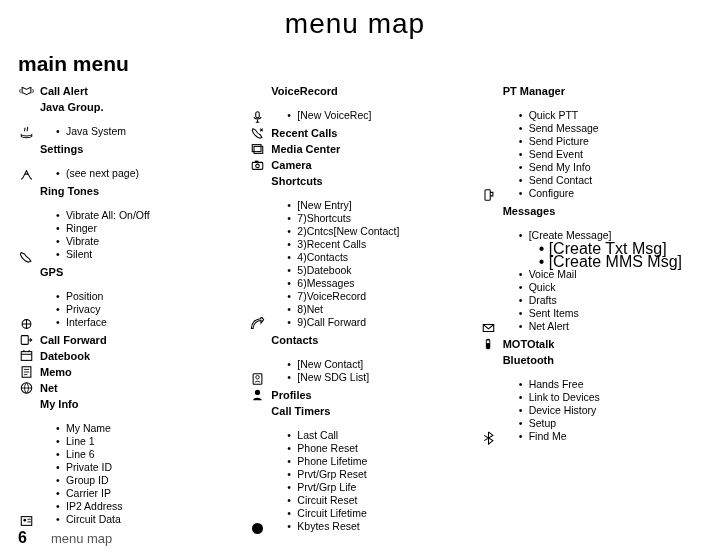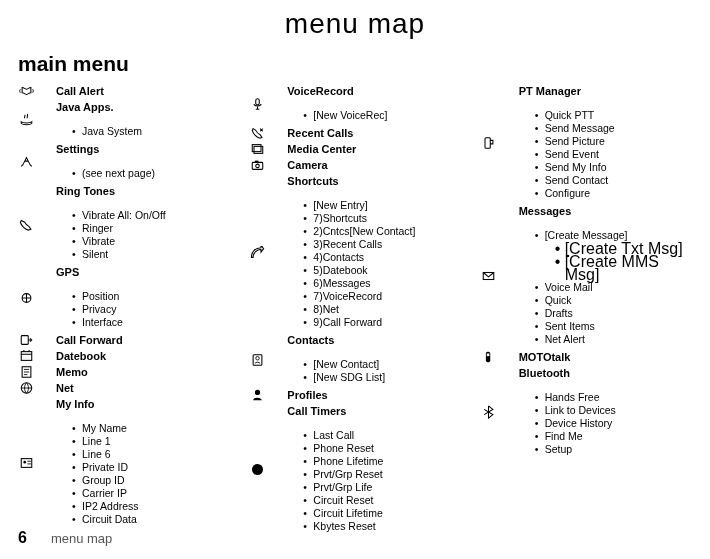--- a/index.html
+++ b/index.html
@@ -25,22 +25,22 @@
     font-weight: bold;
     margin-bottom: 8px;
   }
   .columns {
     display: flex;
     gap: 20px;
   }
   .col { flex: 1; }
   .item {
     display: flex;
-    align-items: center;
-    gap: 22px;
+    align-items: flex-end;
+    gap: 6px;
     margin-bottom: 2px;
   }
   .icon {
     width: 16px;
     height: 14px;
     display: flex;
     align-items: center;
     justify-content: center;
     font-size: 11px;
     flex-shrink: 0;
@@ -117,21 +117,21 @@
           <div class="item-label">Call Alert</div>
         </div>
       </div>
       <div class="item">
         <span class="icon">
           <svg viewBox="0 0 16 16">
             <path d="M2 10c2 2 10 2 12 0v2c-2 2-10 2-12 0zM6 2c1 1-1 3 0 4M9 1c1 2-1 3 0 5" fill="none" stroke="#000" stroke-width="1.2"></path>
           </svg>
         </span>
         <div class="item-body">
-          <div class="item-label">Java Apps.</div>
+          <div class="item-label">Java Group.</div>
           <ul class="sub">
             <li>Java System</li>
           </ul>
         </div>
       </div>
       <div class="item">
         <span class="icon">
           <svg viewBox="0 0 16 16">
             <path d="M4 11l4-8 4 8M4 11l-2 2M12 11l2 2M6 7h4" fill="none" stroke="#000" stroke-width="1.2"></path>
           </svg>
@@ -418,22 +418,22 @@
           <svg viewBox="0 0 16 16">
             <path d="M8 1v14l5-4-10-6m0 6l10-6-5-4" fill="none" stroke="#000" stroke-width="1.2"></path>
           </svg>
         </span>
         <div class="item-body">
           <div class="item-label">Bluetooth</div>
           <ul class="sub">
             <li>Hands Free</li>
             <li>Link to Devices</li>
             <li>Device History</li>
+            <li>Setup</li>
             <li>Find Me</li>
-            <li>Setup</li>
           </ul>
         </div>
       </div>
     </div>
 </div>
 
 <div class="footer">
   <span class="page-num">6</span>
   <span class="footer-text">menu map</span>
 </div>

